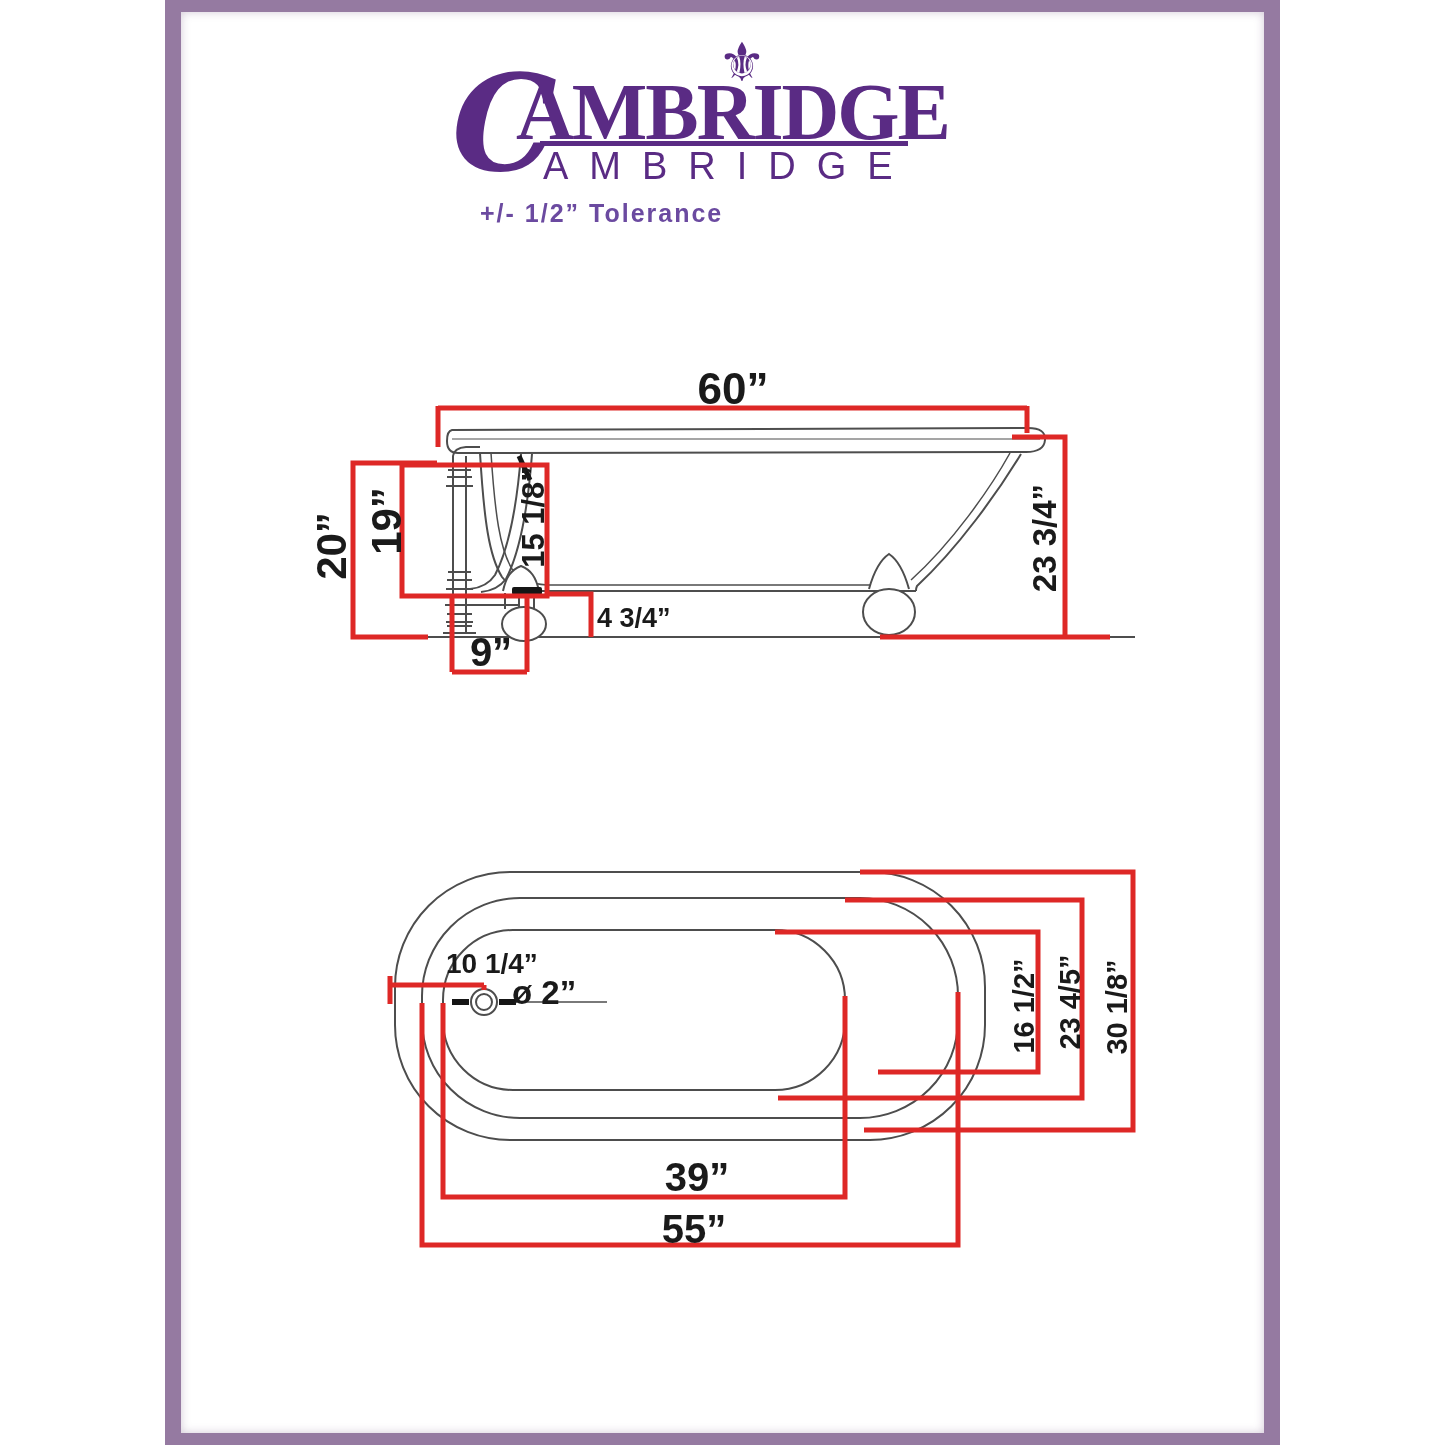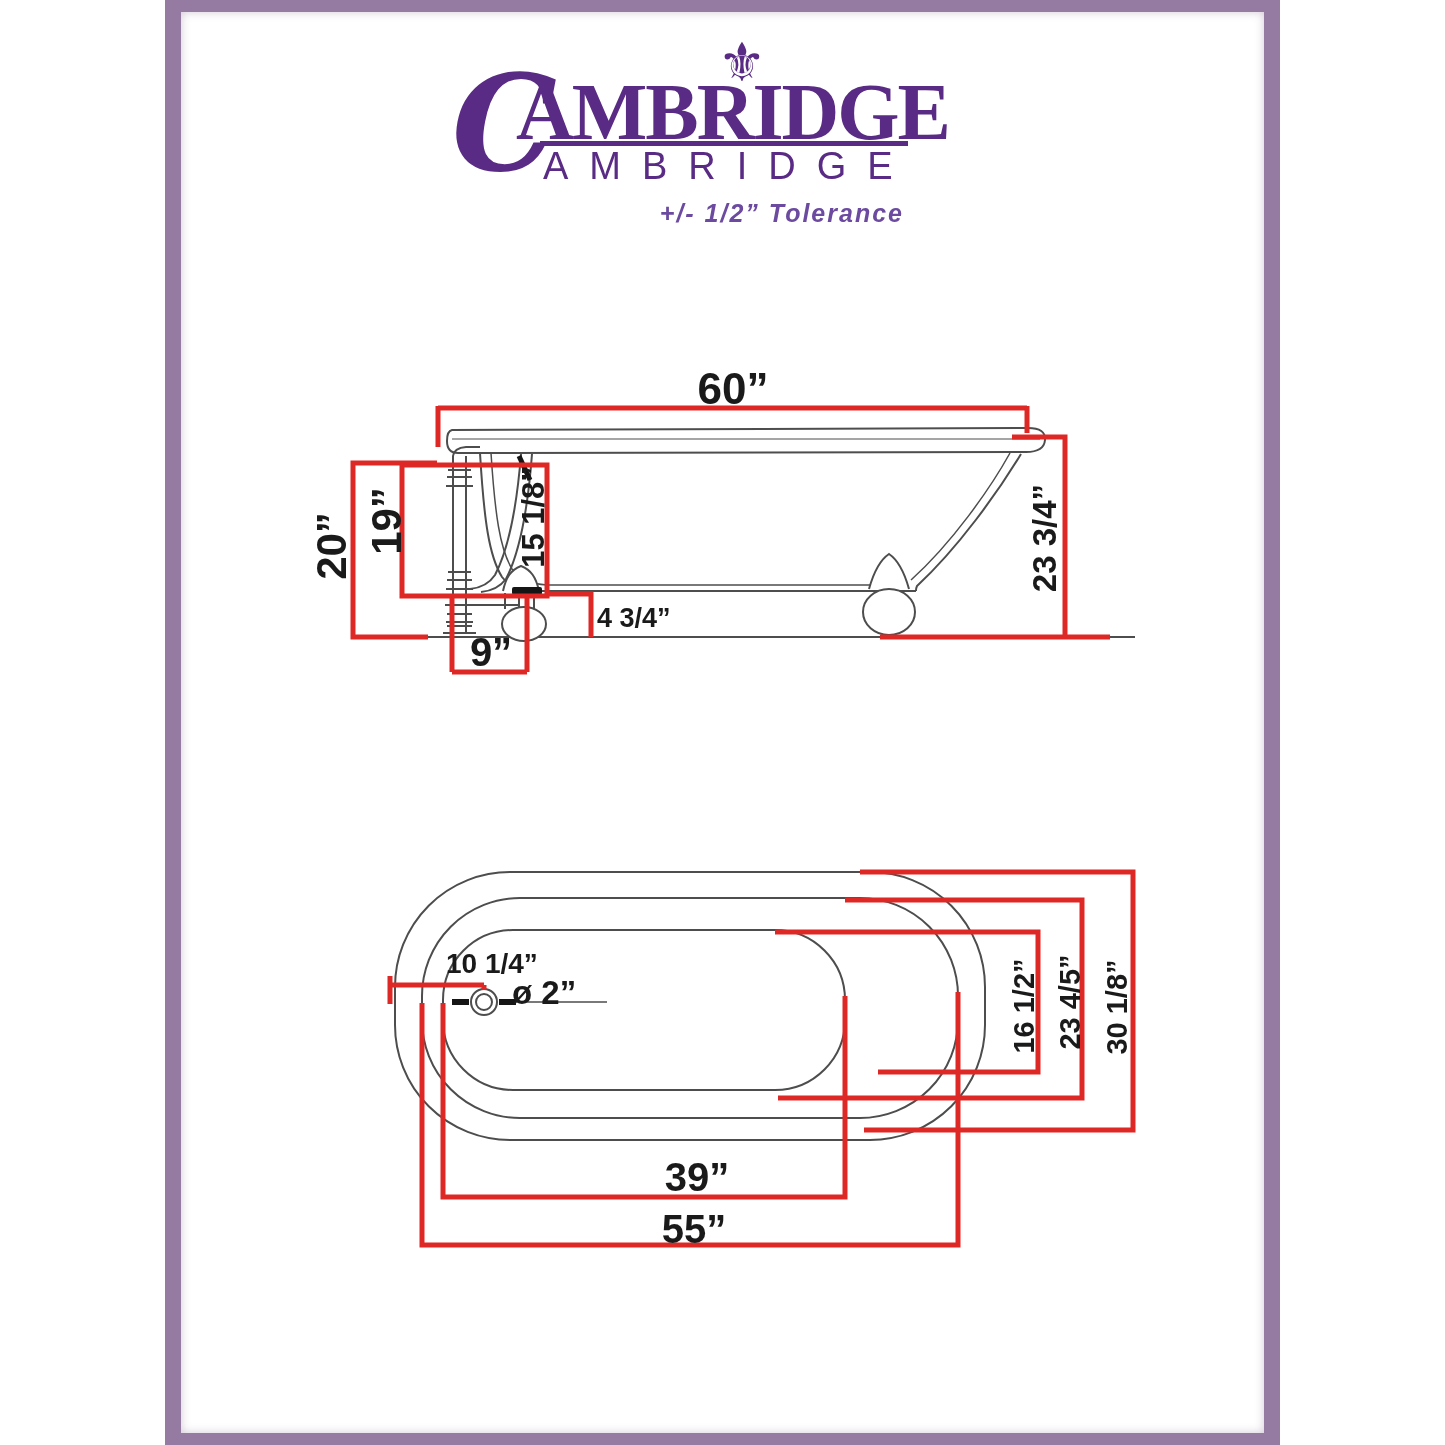--- a/index.html
+++ b/index.html
@@ -18,22 +18,22 @@
         color:#5A2B84;}
   .wordRest{position:absolute;left:516px;top:72px;
         font-family:Liberation Serif, serif;font-weight:700;font-size:80px;
         line-height:1;letter-spacing:-2px;color:#5A2B84;}
   .underline{position:absolute;left:540px;top:141px;width:368px;height:5px;
         background:#5A2B84;}
   .plumbing{position:absolute;left:543px;top:147px;
         font-size:38px;font-weight:500;letter-spacing:21px;line-height:1;
         color:#5A2B84;}
   .tolerance{position:absolute;left:480px;top:199px;width:424px;
-        text-align:right;font-size:25px;font-weight:600;letter-spacing:2px;
-        color:#6B4AA0;font-style:italic;}
+        text-align:left;font-size:25px;font-weight:600;letter-spacing:2px;
+        color:#6B4AA0;}
   
   svg{position:absolute;left:0;top:0;}
   .dimtxt{font-family:"Liberation Sans",sans-serif;font-weight:700;
           fill:#1A1A1A;}
 </style>
 </head>
 <body>
 
 <div class="page">
   <div class="frame"></div>

